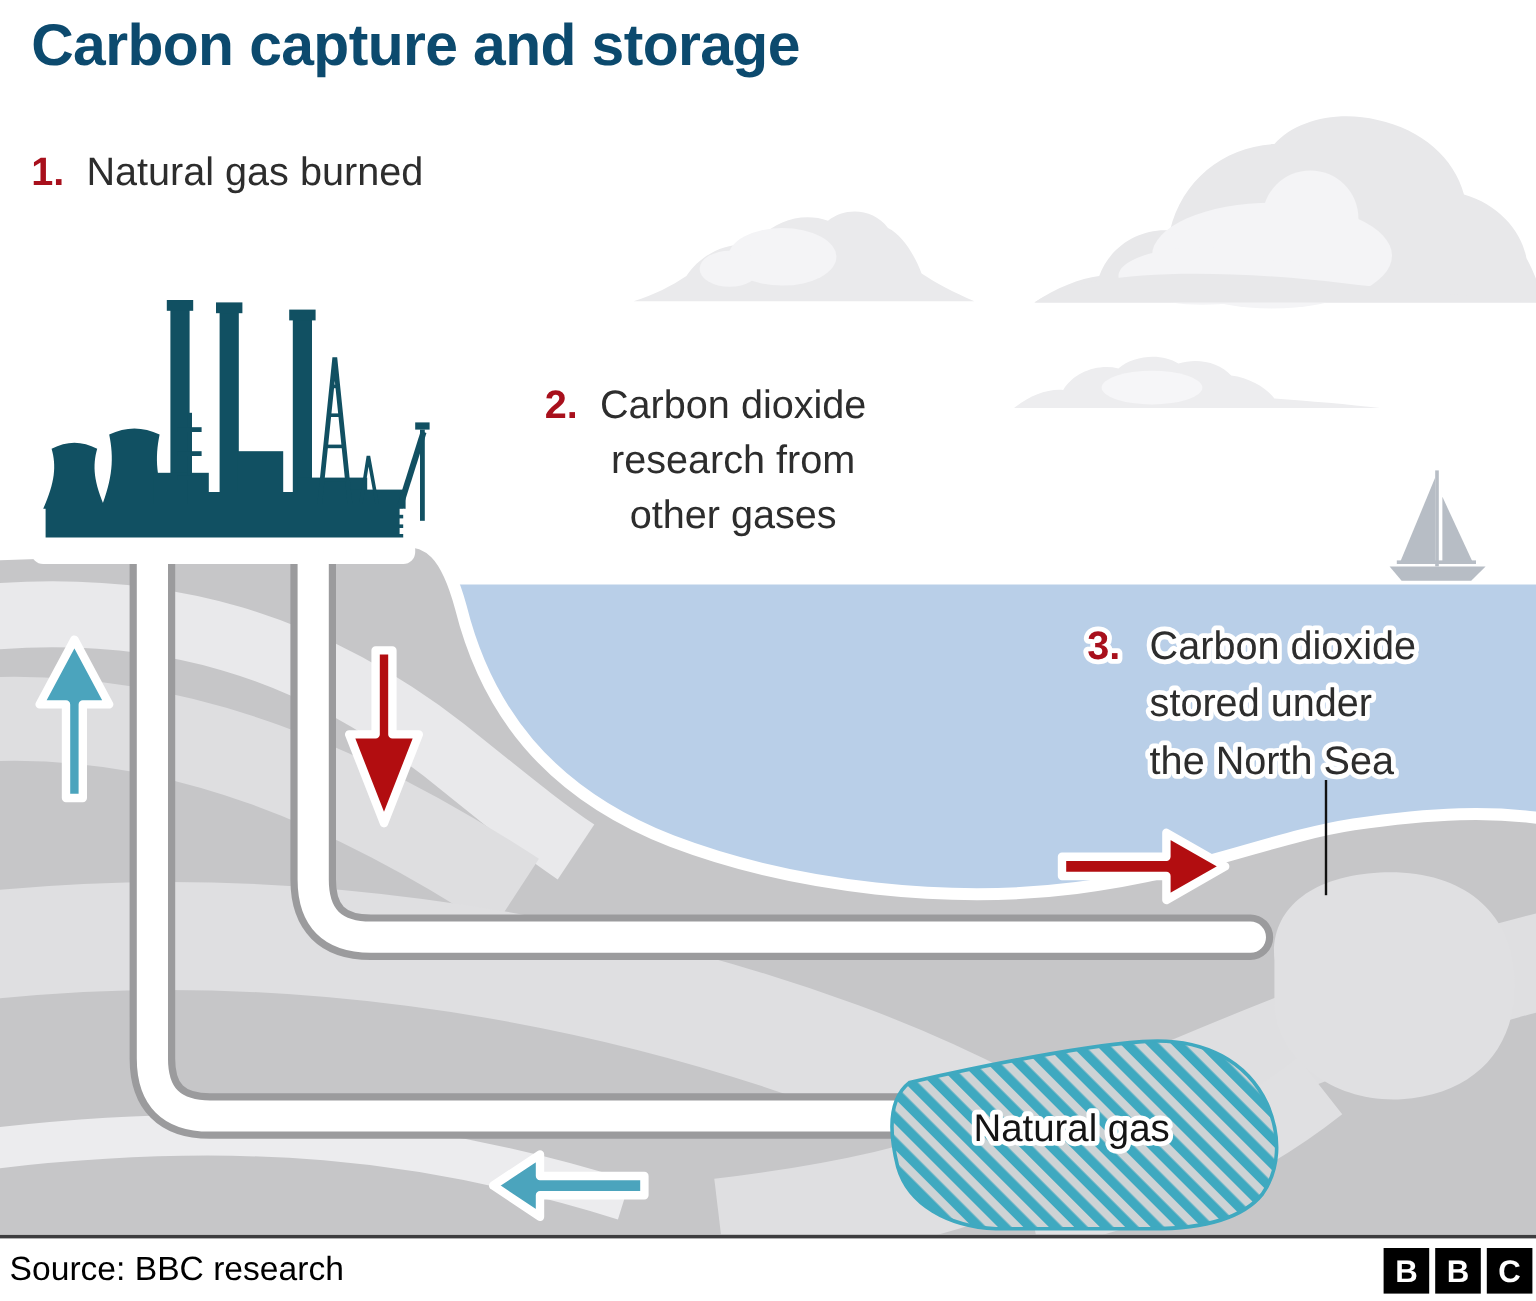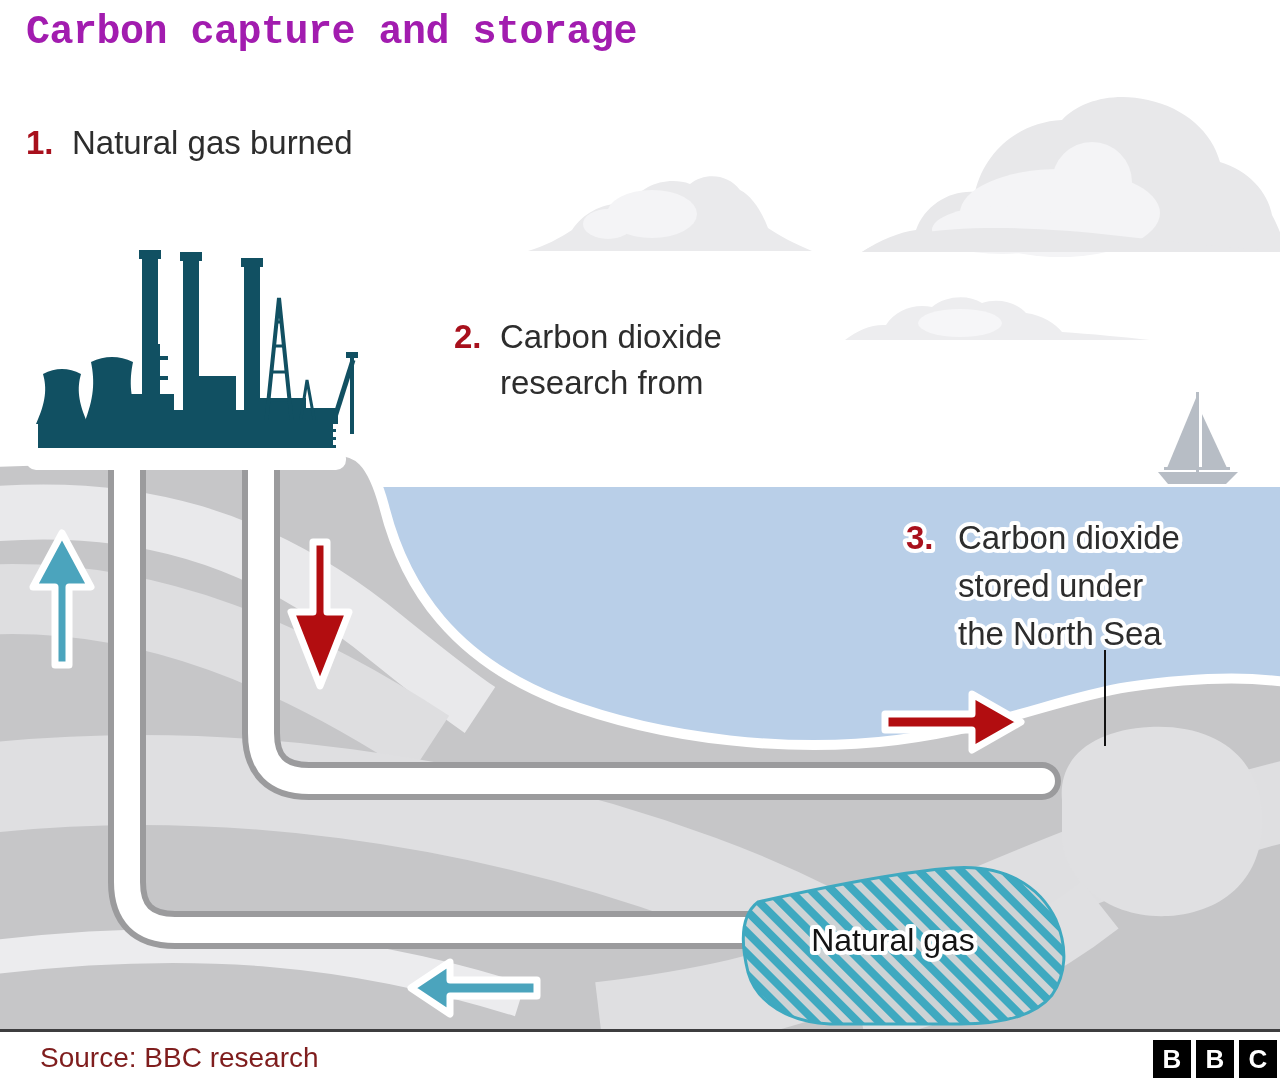--- a/index.html
+++ b/index.html
@@ -1,32 +1,32 @@
 <!DOCTYPE html>
 <html><head>
 <meta charset="utf-8">
 <style>
   html,body{margin:0;padding:0;background:#fff;}
   #stage{position:relative;width:1280px;height:1084px;overflow:hidden;background:#ffffff;
          font-family:"Liberation Sans",sans-serif;}
   #scene{position:absolute;left:0;top:0;}
-  .title{position:absolute;left:26px;top:10px;font-family:Liberation Mono, monospace;
-         font-weight:bold;font-size:40px;color:#a21caf;letter-spacing:-0.5px;}
+  .title{position:absolute;left:26px;top:10px;font-family:Liberation Sans, sans-serif;
+         font-weight:bold;font-size:49px;color:#0c4a6e;letter-spacing:-0.5px;}
   .step{position:absolute;display:flex;font-size:33px;color:#2d2d2d;line-height:46px;}
   .step .num{font-weight:bold;color:#a8101c;min-width:46px;flex:0 0 auto;}
-  .step .lines span{display:block;}
+  .step .lines span{display:block;text-align:center;}
   .step1{left:26px;top:120px;}
   .step2{left:454px;top:314px;}
   .svg-label{font-family:"Liberation Sans",sans-serif;font-size:33px;fill:#2d2d2d;
              stroke:#ffffff;stroke-width:8px;paint-order:stroke;stroke-linejoin:round;}
   .svg-num{font-weight:bold;fill:#a8101c;}
   .gas-label{font-size:32px;fill:#141414;text-anchor:middle;}
   #footer{position:absolute;left:0;top:1029px;width:1280px;height:55px;background:#ffffff;
           border-top:3px solid #3d3d3f;box-sizing:border-box;}
-  .source{position:absolute;left:40px;top:10px;font-size:28px;color:#7f1d1d;}
+  .source{position:absolute;left:8px;top:10px;font-size:28px;color:#000000;}
   .bbc{position:absolute;right:3px;top:8px;display:flex;gap:5px;}
   .bbc .blk{width:38px;height:38px;background:#000;color:#fff;font-weight:bold;font-size:26px;
             display:flex;align-items:center;justify-content:center;}
 </style>
 </head>
 <body>
 
 <div id="stage">
 
 <svg id="scene" width="1280" height="1029" viewBox="0 0 1280 1029">
@@ -174,20 +174,21 @@
   <span class="lines">
     <span>Natural gas burned</span>
   </span>
 </div>
 
 <div class="step step2">
   <span class="num">2.</span>
   <span class="lines">
     <span>Carbon dioxide</span>
     <span>research from</span>
+    <span>other gases</span>
   </span>
 </div>
 
 <div id="footer">
   <div class="source">Source: BBC research</div>
   <div class="bbc">
     <div class="blk">B</div>
     <div class="blk">B</div>
     <div class="blk">C</div>
   </div>

